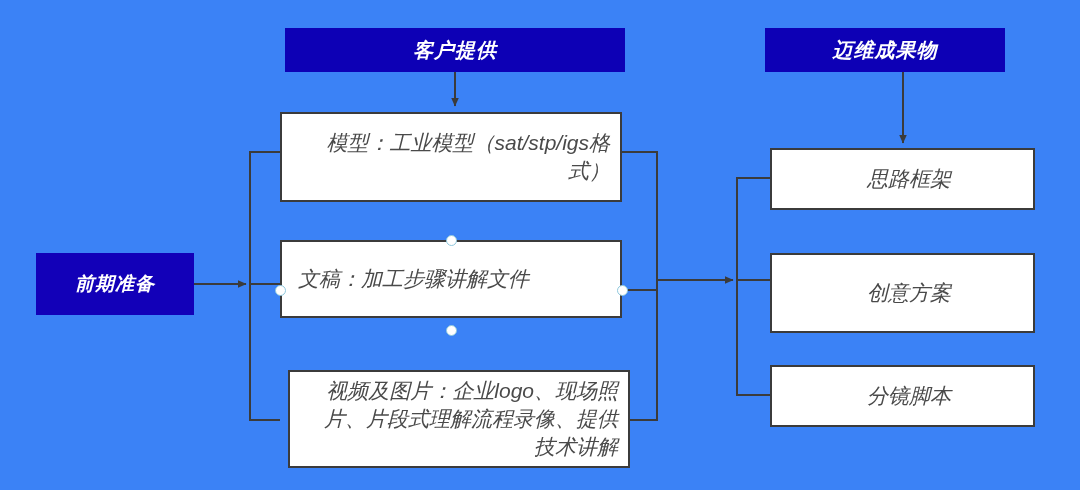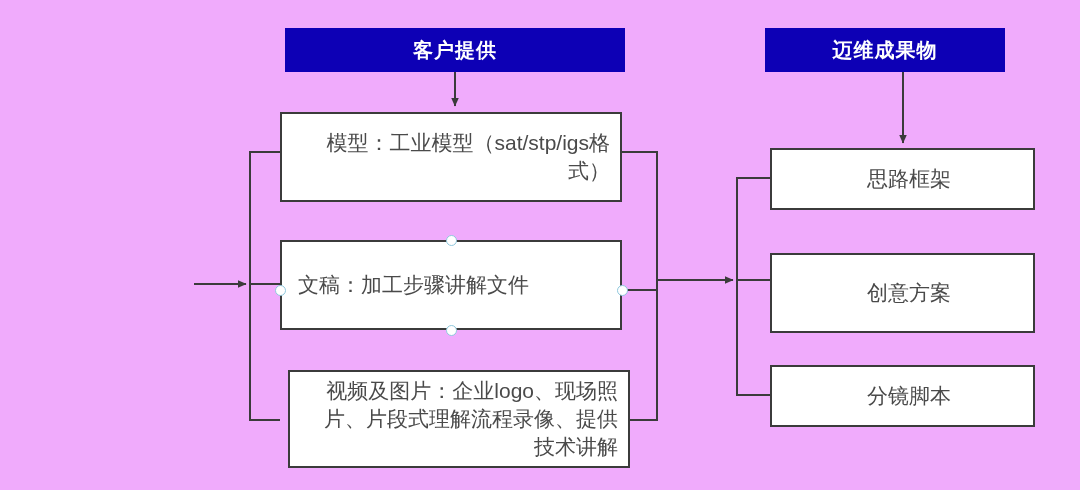--- a/index.html
+++ b/index.html
@@ -7,22 +7,23 @@
     padding: 0;
     background: #ffffff;
   }
   body {
     font-family: "Liberation Sans", "DejaVu Sans", sans-serif;
   }
   #canvas {
     position: relative;
     width: 1080px;
     height: 490px;
-    background: #f0abfc;
+    background: #3b82f6;
     overflow: hidden;
+    font-style: italic;
   }
   .conn-layer {
     position: absolute;
     left: 0;
     top: 0;
     width: 1080px;
     height: 490px;
     pointer-events: none;
   }
   .node {
@@ -112,26 +113,29 @@
   </svg>
 
   <div class="node header-node" style="left:285px; top:28px; width:340px; height:44px;">
     <span class="node-label">客户提供</span>
   </div>
 
   <div class="node header-node" style="left:765px; top:28px; width:240px; height:44px;">
     <span class="node-label">迈维成果物</span>
   </div>
 
+  <div class="node start-node" style="left:36px; top:253px; width:158px; height:62px;">
+    <span class="node-label">前期准备</span>
+  </div>
 
   <div class="node box-node left-text" style="left:280px; top:112px; width:342px; height:90px;">
     <span class="node-label">模型：工业模型（sat/stp/igs格式）</span>
   </div>
 
-  <div class="node box-node left-text" style="left:280px; top:240px; width:342px; height:90px;">
+  <div class="node box-node left-text" style="left:280px; top:240px; width:342px; height:78px;">
     <span class="node-label">文稿：加工步骤讲解文件</span>
   </div>
 
   <div class="handle" style="left:451px; top:240px;"></div>
   <div class="handle" style="left:451px; top:330px;"></div>
   <div class="handle" style="left:280px; top:290px;"></div>
   <div class="handle" style="left:622px; top:290px;"></div>
 
   <div class="node box-node left-text" style="left:288px; top:370px; width:342px; height:98px;">
     <span class="node-label">视频及图片：企业logo、现场照片、片段式理解流程录像、提供技术讲解</span>

